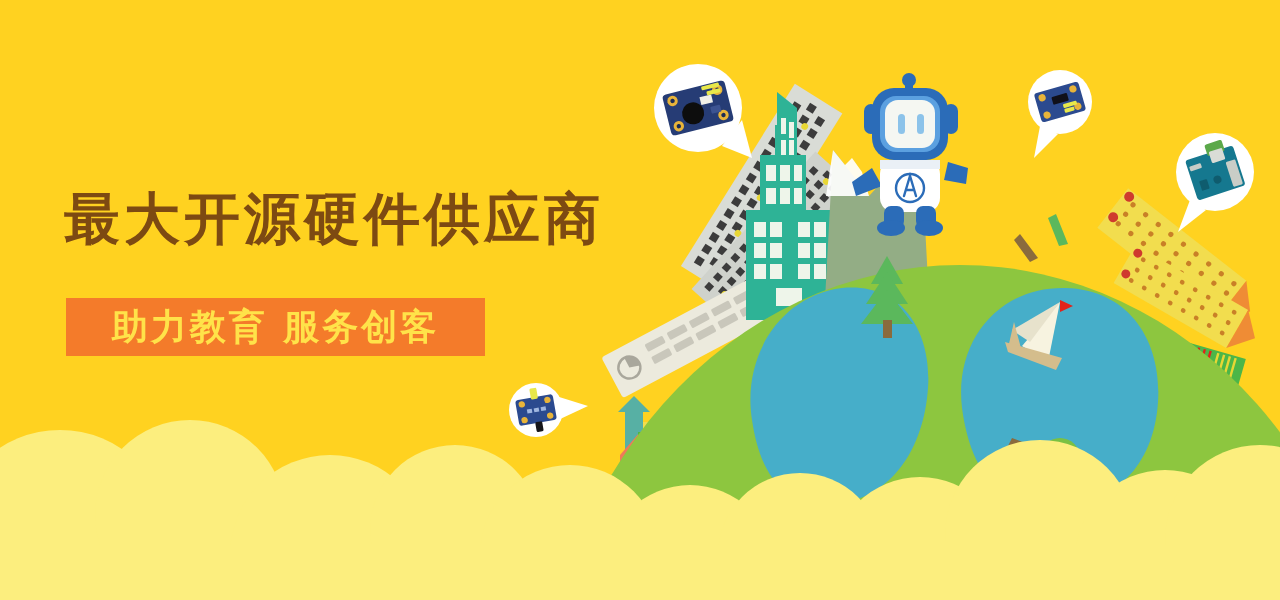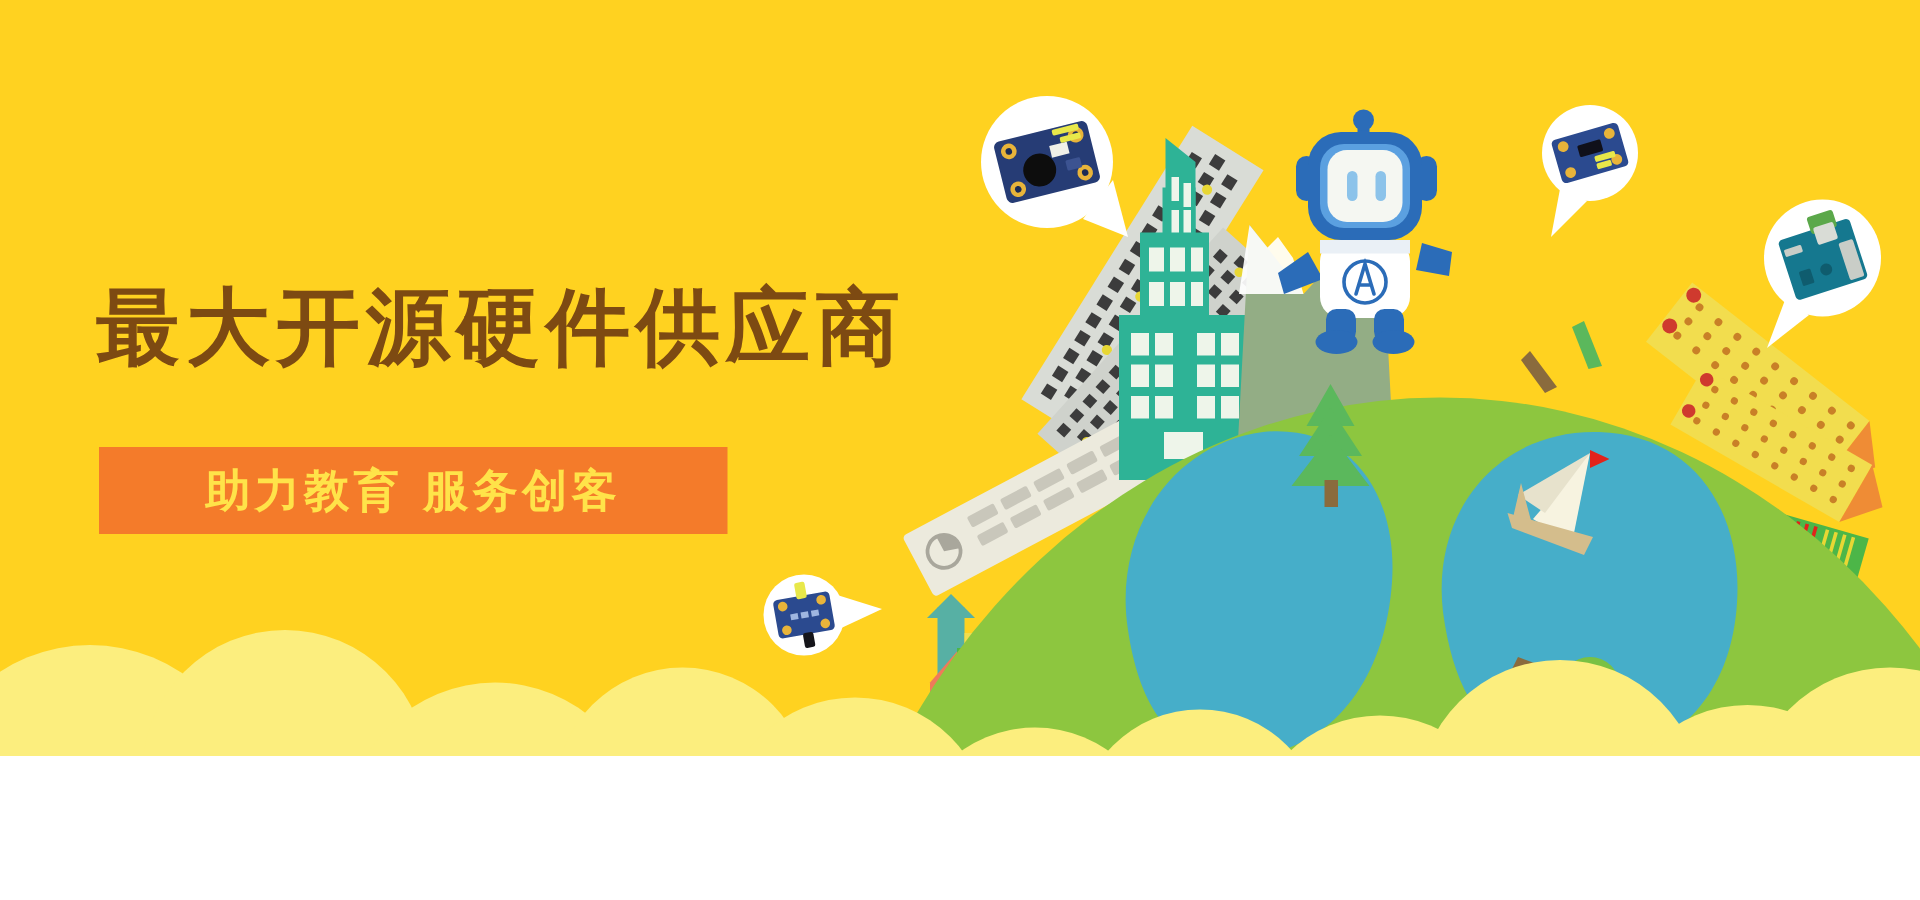--- a/index.html
+++ b/index.html
@@ -5,21 +5,21 @@
 <style>
   * { box-sizing: border-box; }
   html, body {
     margin: 0; padding: 0;
     background: #ffffff;
     font-family: "Liberation Sans", "DejaVu Sans", sans-serif;
   }
   #banner {
     position: relative;
     width: 1280px;
-    height: 504px;
+    height: 600px;
     overflow: hidden;
     background: #fde047;
   }
   
   .headline {
     position: absolute;
     left: 64px;
     top: 190px;
     font-size: 56px;
     font-weight: 700;
@@ -36,21 +36,21 @@
     width: 419px;
     height: 58px;
     background: #f47b2a;
   }
   .subbox-text {
     position: absolute;
     left: 0; right: 0; top: 0; bottom: 0;
     display: flex;
     align-items: center;
     justify-content: center;
-    font-size: 30px;
+    font-size: 36px;
     font-weight: 700;
     letter-spacing: 3px;
     color: #ffe349;
     white-space: nowrap;
     font-family: "DejaVu Sans", "Liberation Sans", sans-serif;
   }
   
   #art {
     position: absolute;
     left: 0; top: 0;

